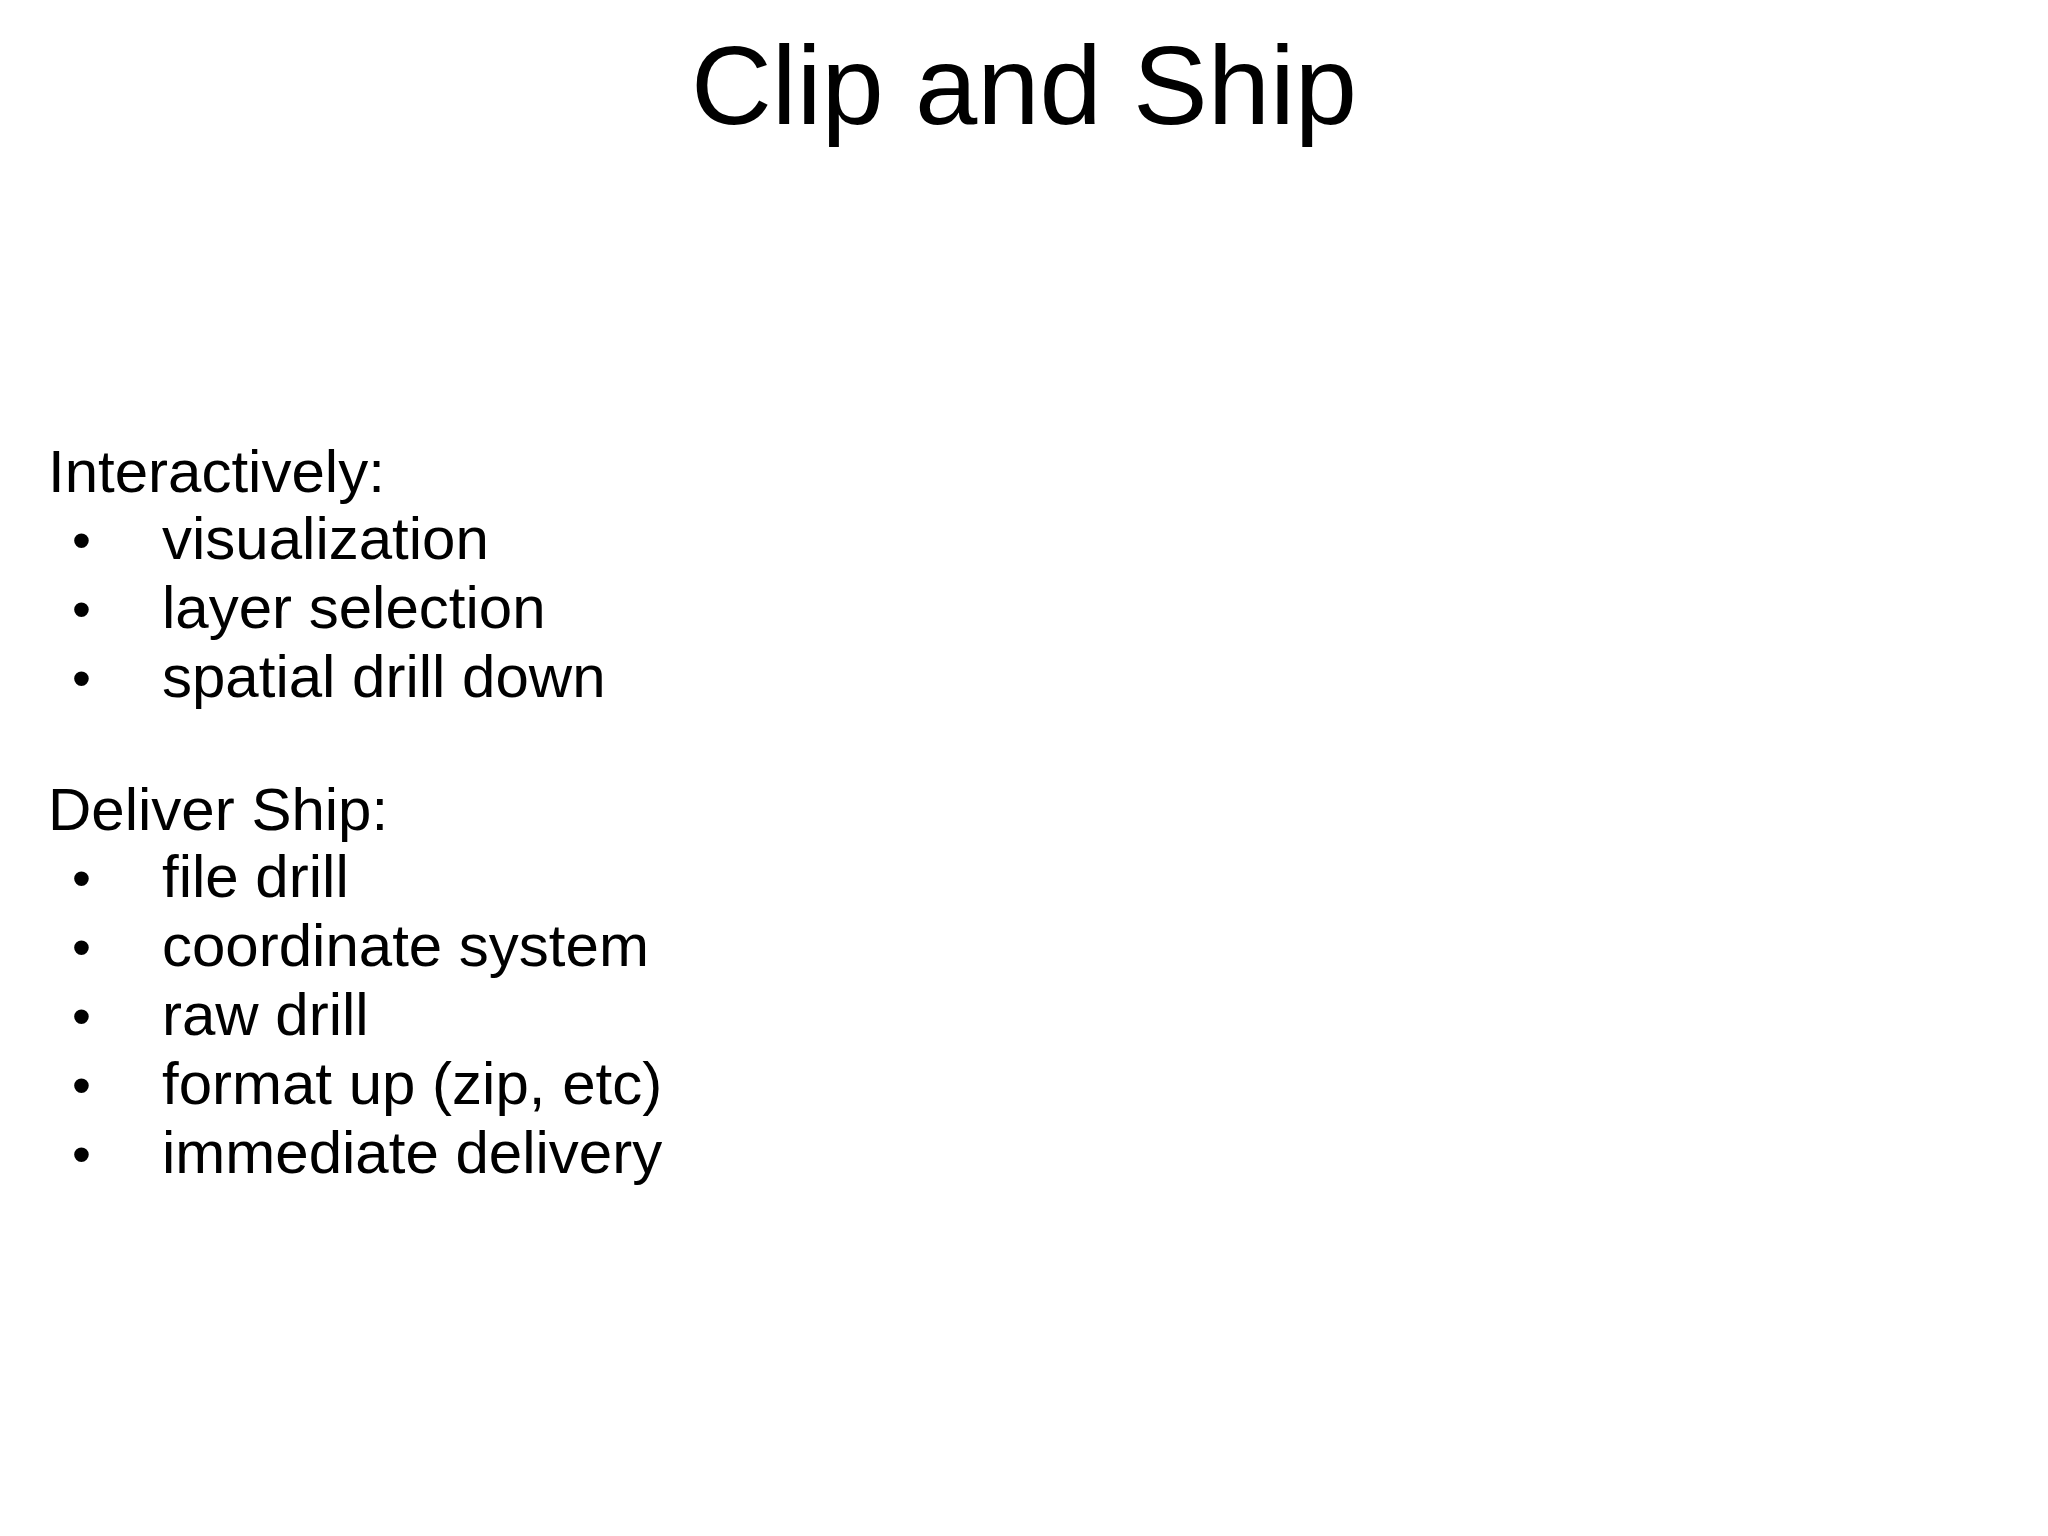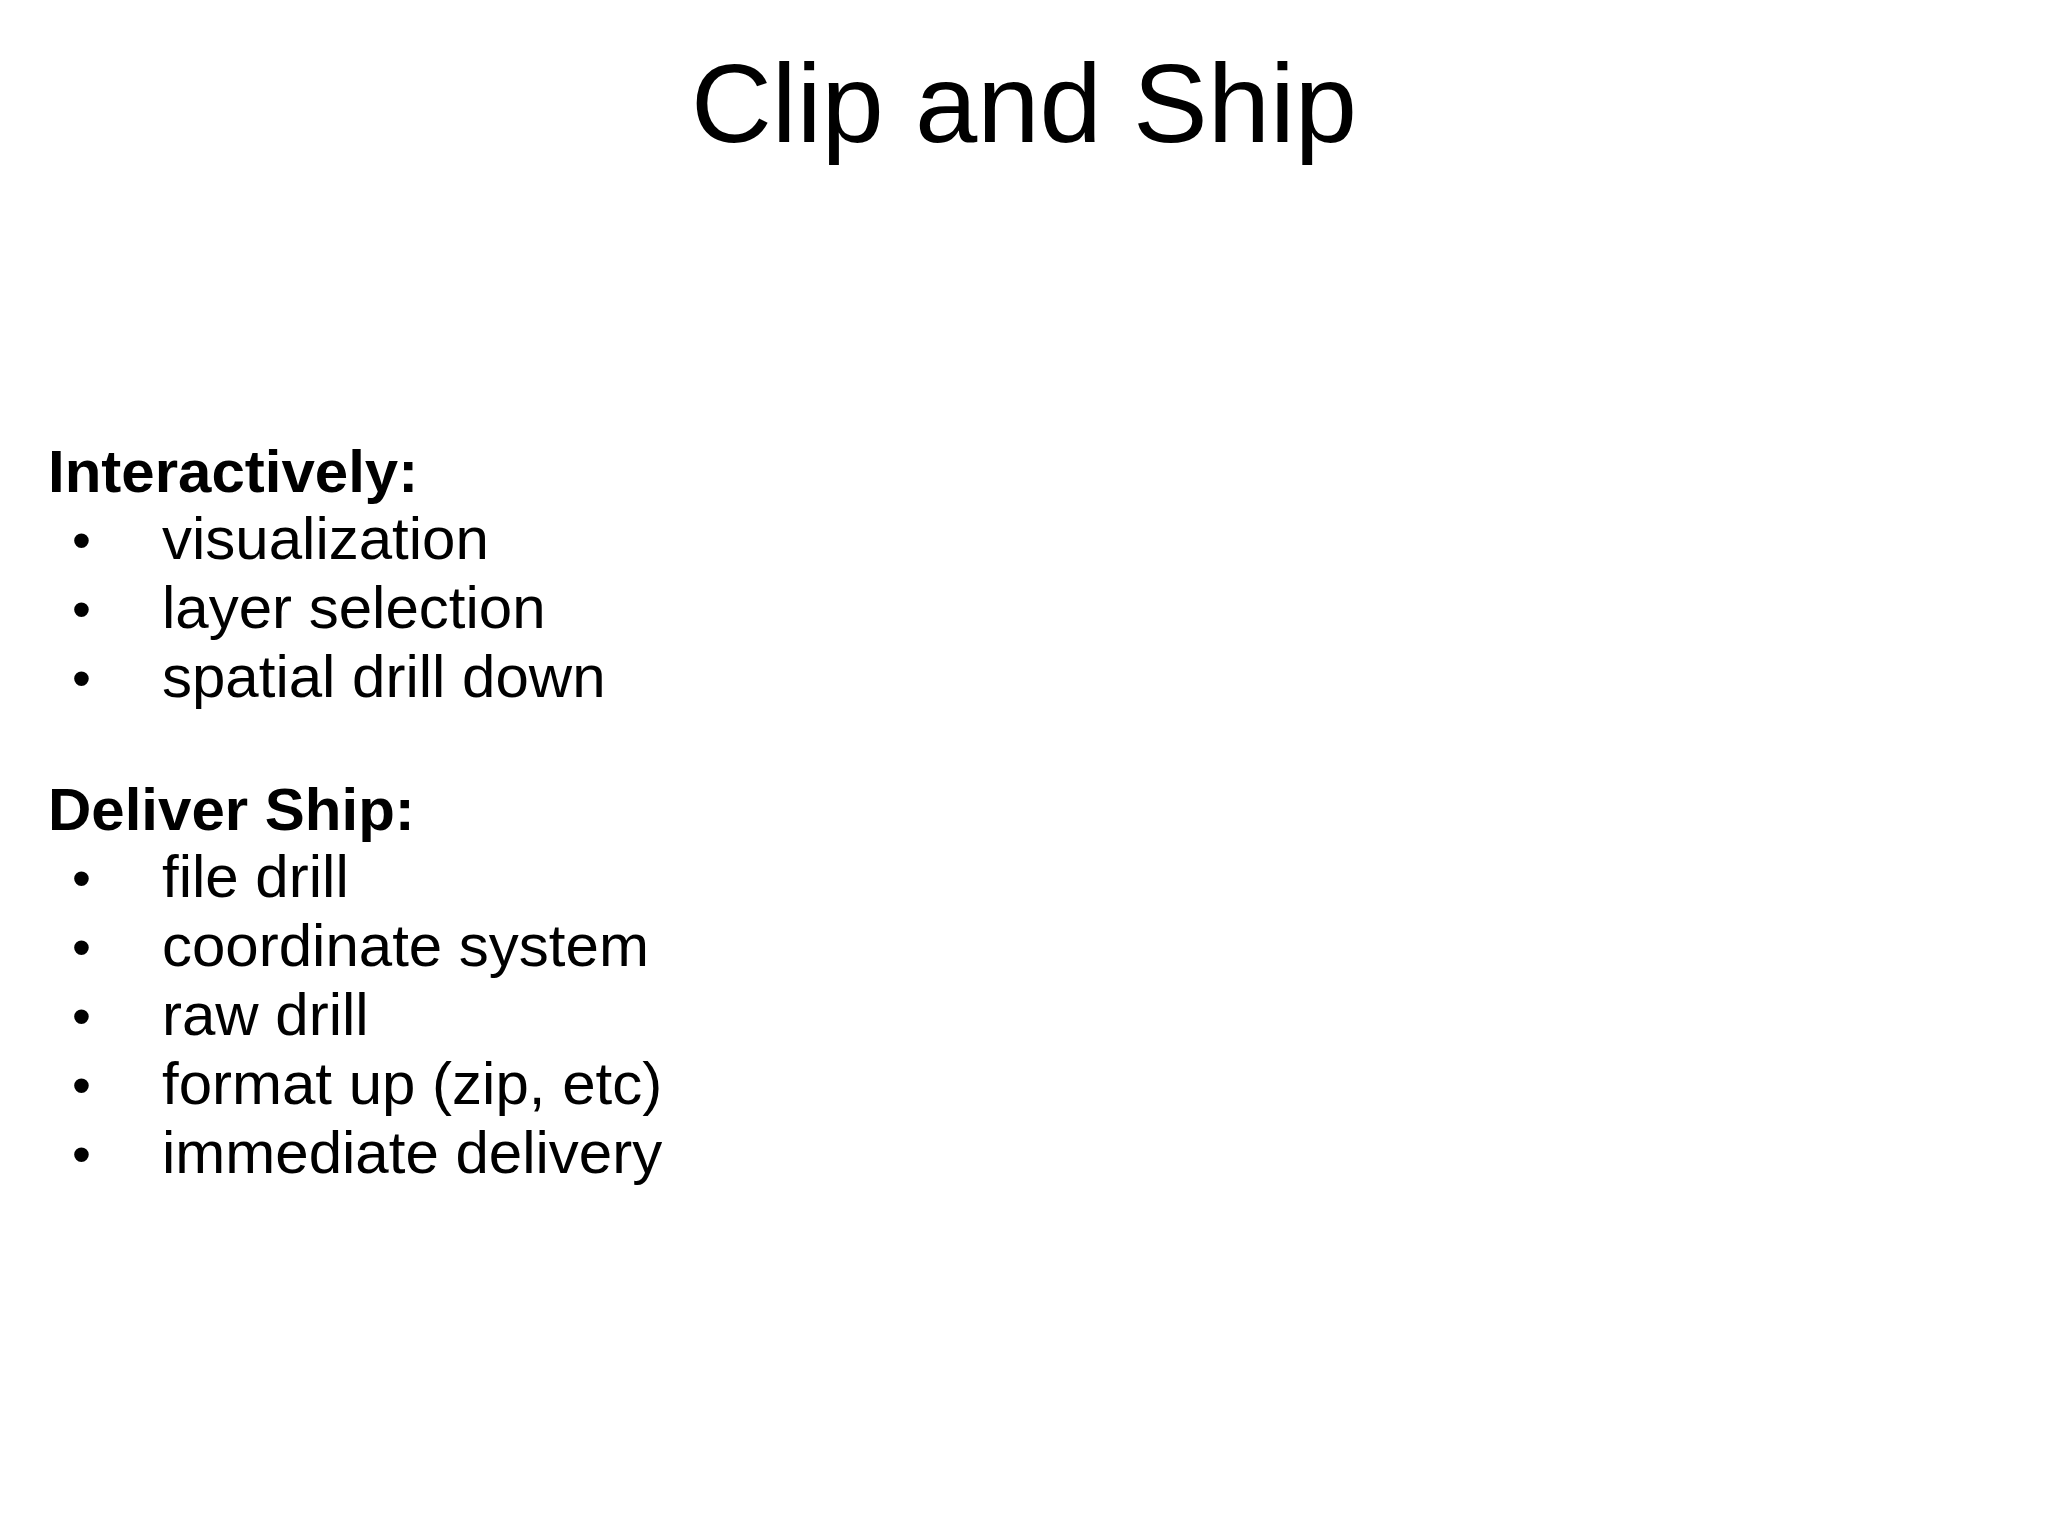--- a/index.html
+++ b/index.html
@@ -14,38 +14,38 @@
     font-family: "Liberation Sans", sans-serif;
     position: relative;
     overflow: hidden;
   }
   .slide {
     position: absolute;
     inset: 0;
   }
   .slide-title {
     margin: 0;
-    padding-top: 42px;
+    padding-top: 24px;
     text-align: center;
     font-size: 112px;
     font-weight: 400;
     letter-spacing: 0px;
     line-height: 1.1;
   }
   .content {
     position: absolute;
     left: 48px;
     top: 438px;
     font-size: 60px;
     line-height: 67px;
   }
   .section-heading {
     margin: 0;
     font-size: 60px;
-    font-weight: 700;
+    font-weight: 400;
   }
   .section + .section {
     margin-top: 64px;
   }
   .bullet-row {
     display: flex;
     align-items: baseline;
   }
   .bullet-marker {
     display: inline-block;

